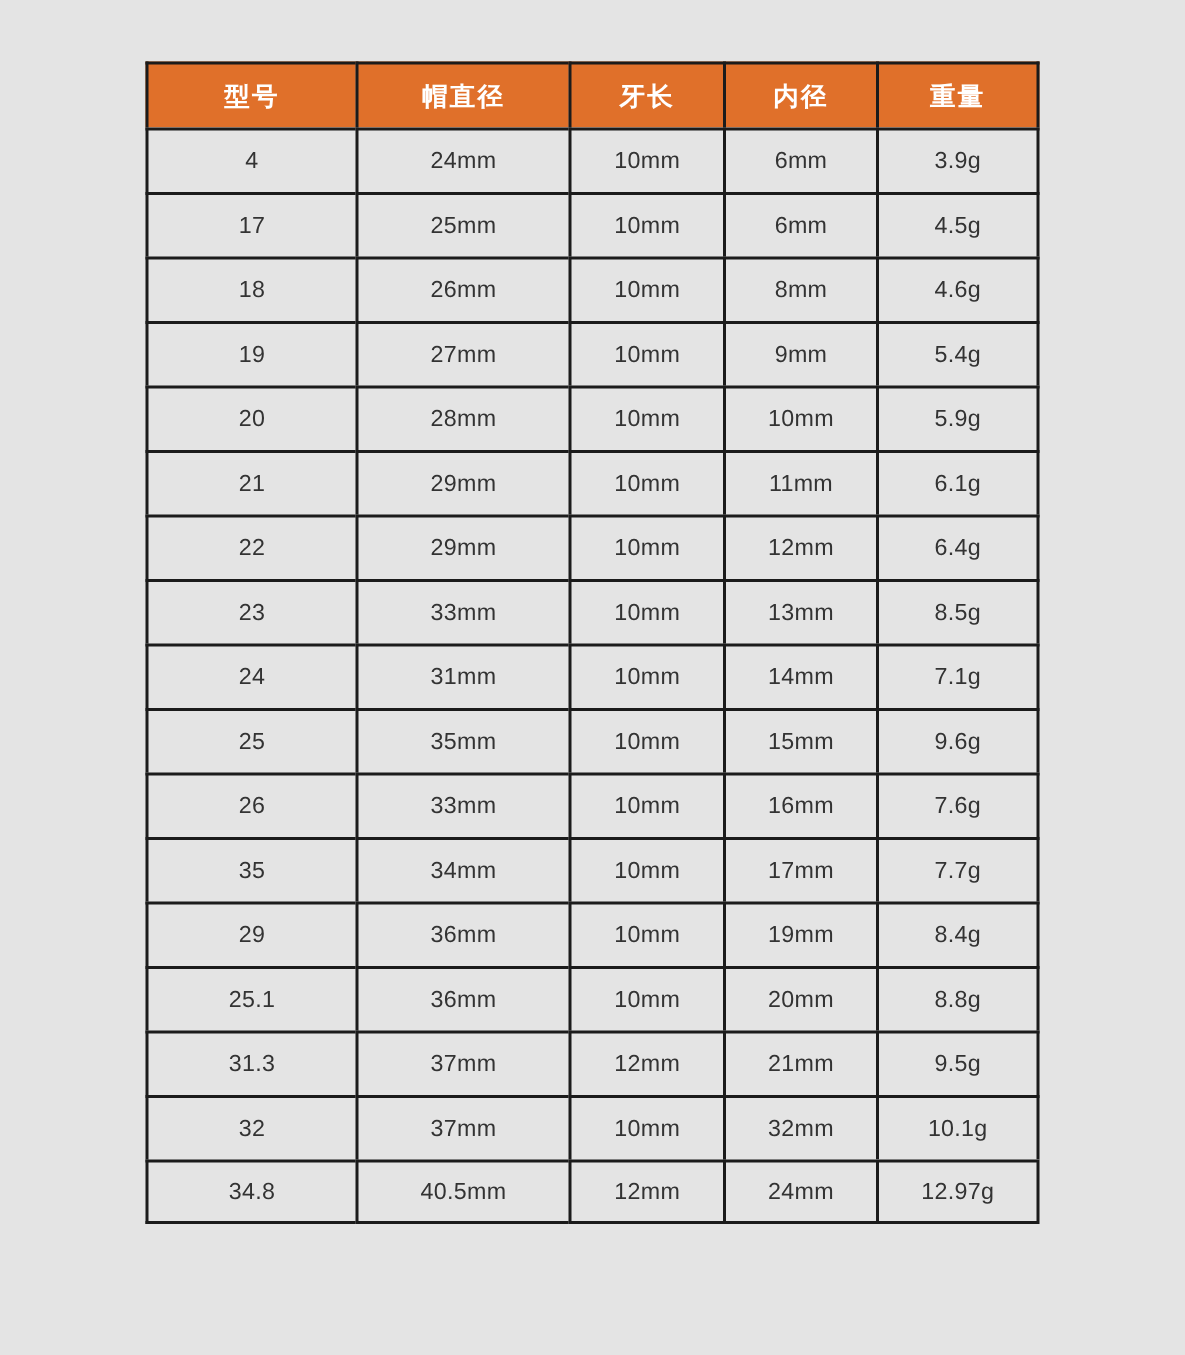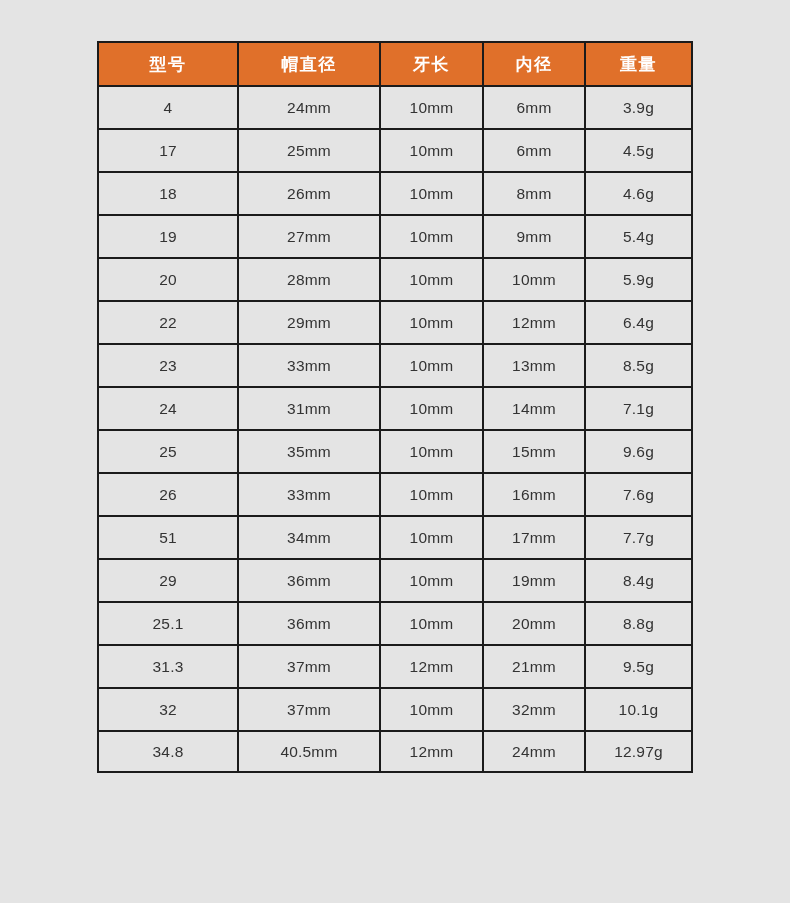--- a/index.html
+++ b/index.html
@@ -109,20 +109,27 @@
           <td>5.4g</td>
         </tr>
         <tr>
           <td>20</td>
           <td>28mm</td>
           <td>10mm</td>
           <td>10mm</td>
           <td>5.9g</td>
         </tr>
         <tr>
+          <td>21</td>
+          <td>29mm</td>
+          <td>10mm</td>
+          <td>11mm</td>
+          <td>6.1g</td>
+        </tr>
+        <tr>
           <td>22</td>
           <td>29mm</td>
           <td>10mm</td>
           <td>12mm</td>
           <td>6.4g</td>
         </tr>
         <tr>
           <td>23</td>
           <td>33mm</td>
           <td>10mm</td>
@@ -144,21 +151,21 @@
           <td>9.6g</td>
         </tr>
         <tr>
           <td>26</td>
           <td>33mm</td>
           <td>10mm</td>
           <td>16mm</td>
           <td>7.6g</td>
         </tr>
         <tr>
-          <td>51</td>
+          <td>35</td>
           <td>34mm</td>
           <td>10mm</td>
           <td>17mm</td>
           <td>7.7g</td>
         </tr>
         <tr>
           <td>29</td>
           <td>36mm</td>
           <td>10mm</td>
           <td>19mm</td>

